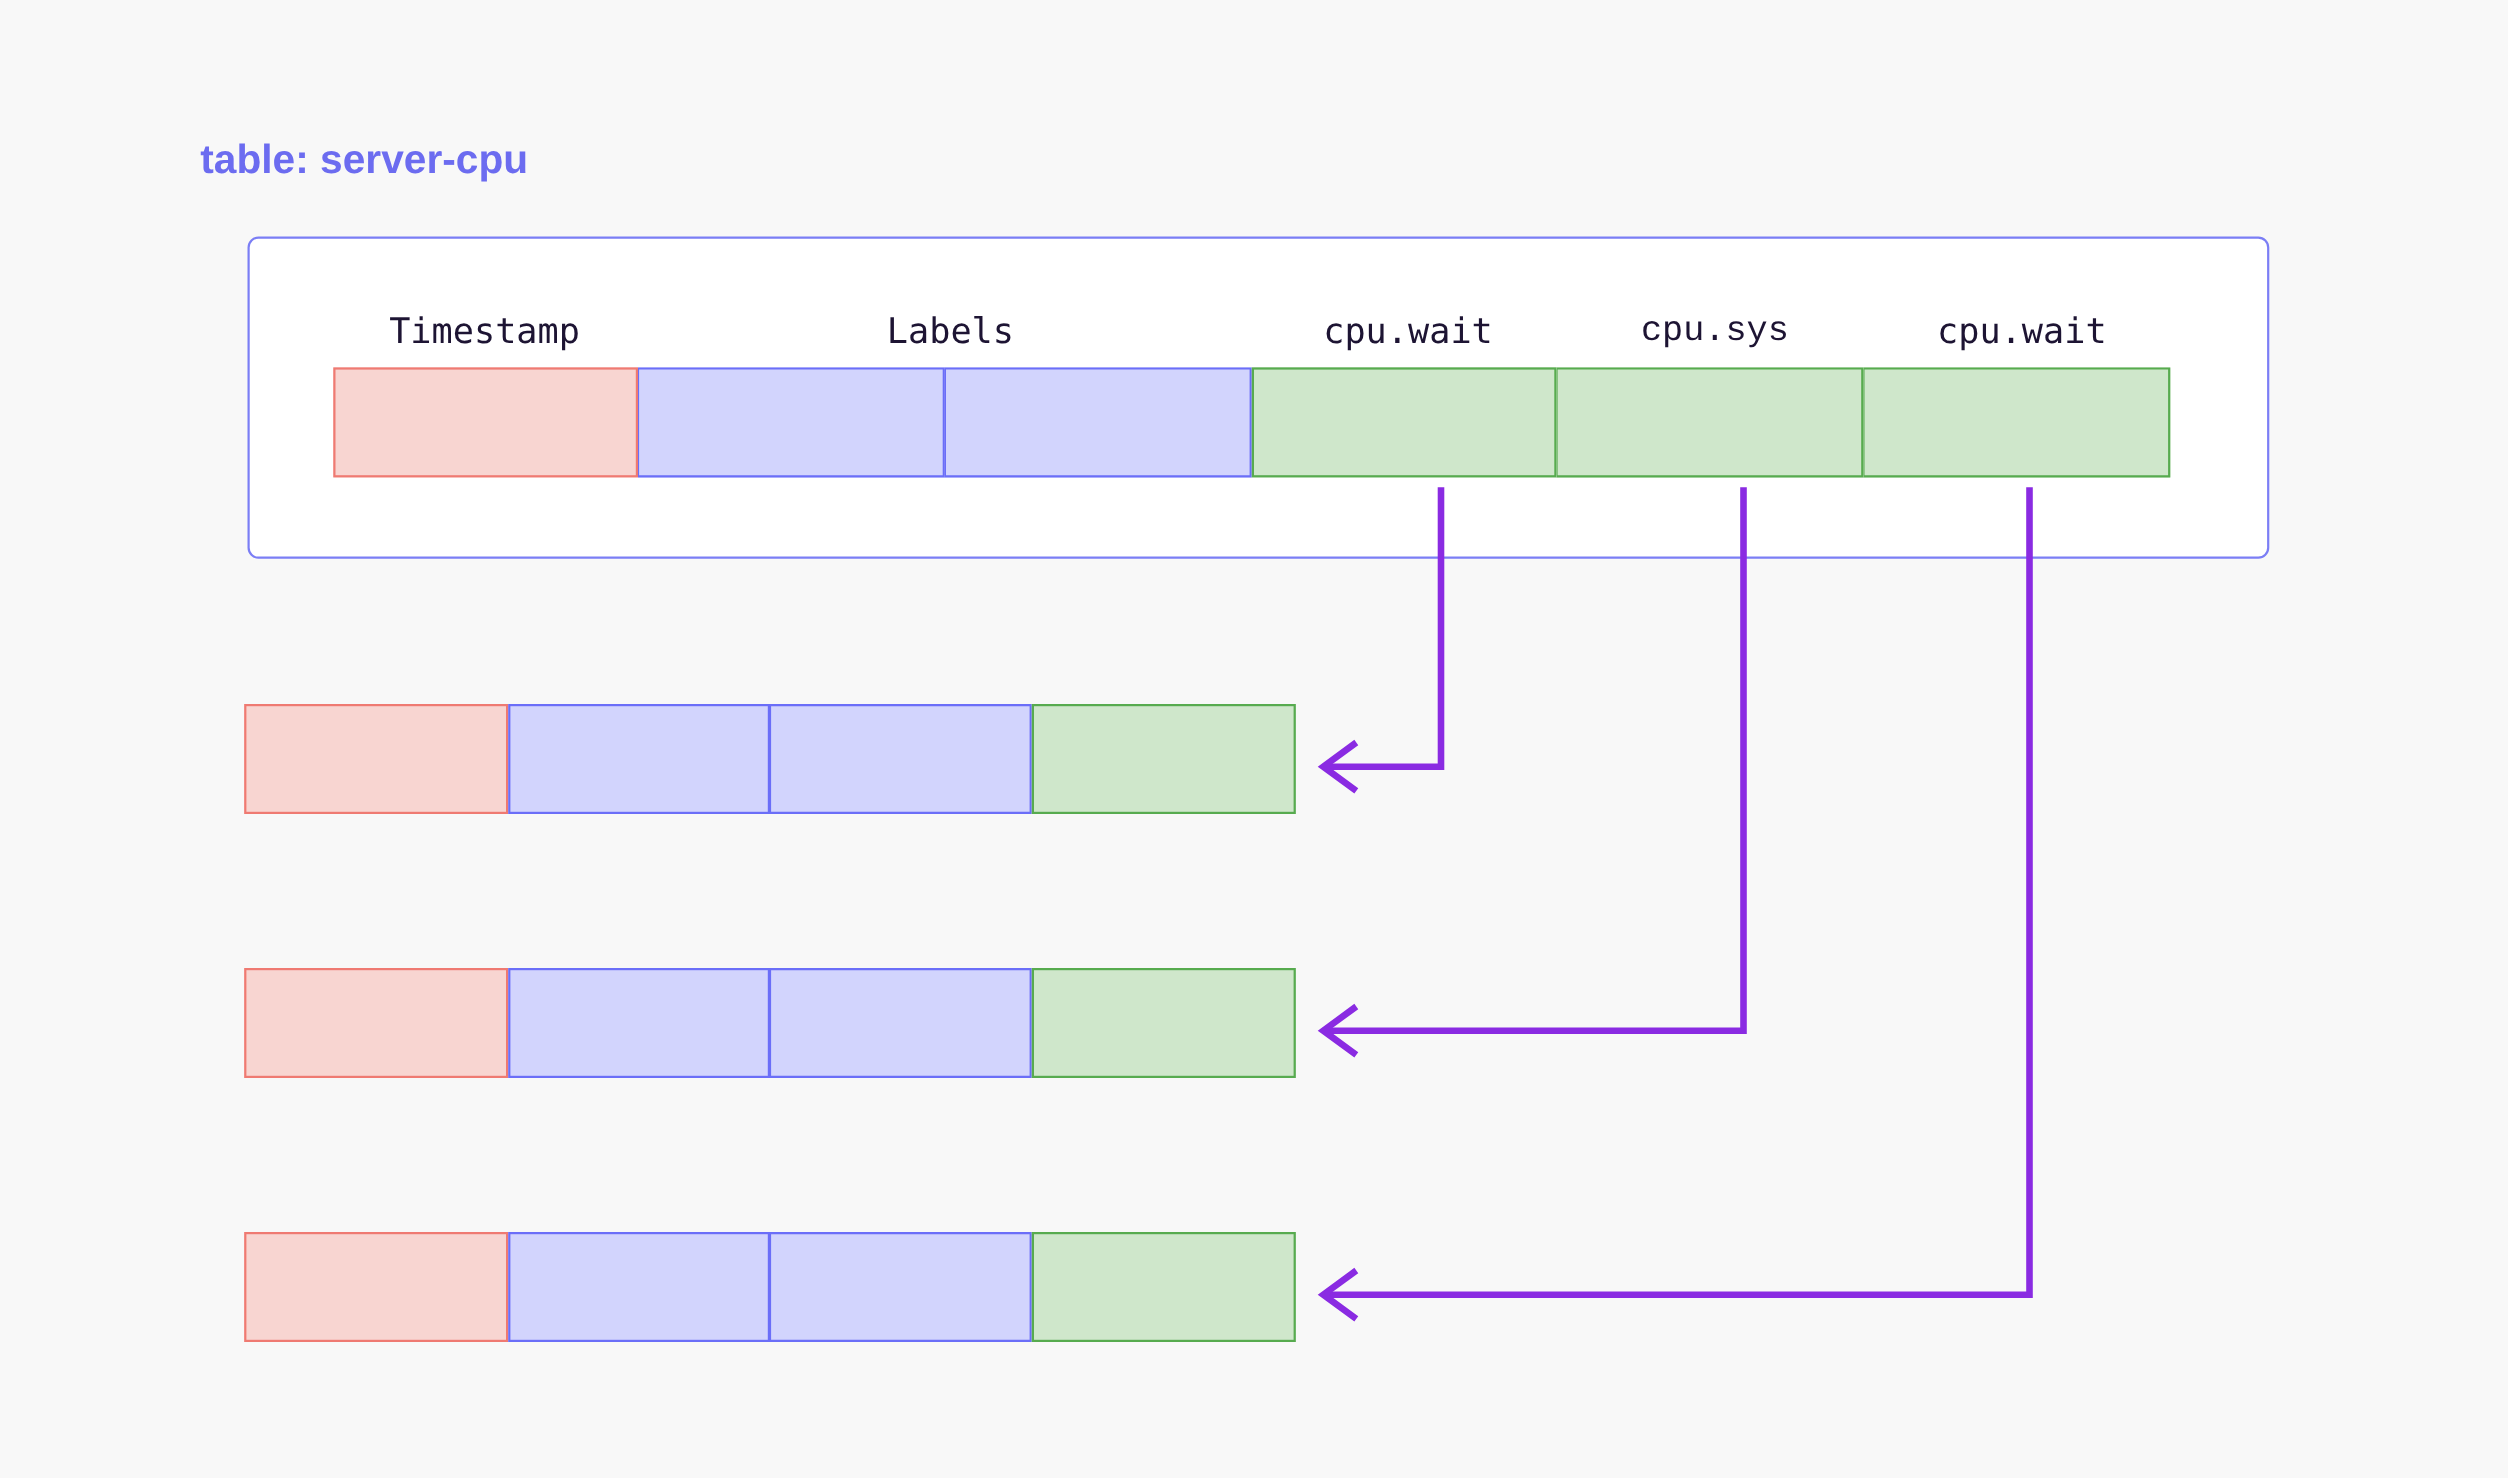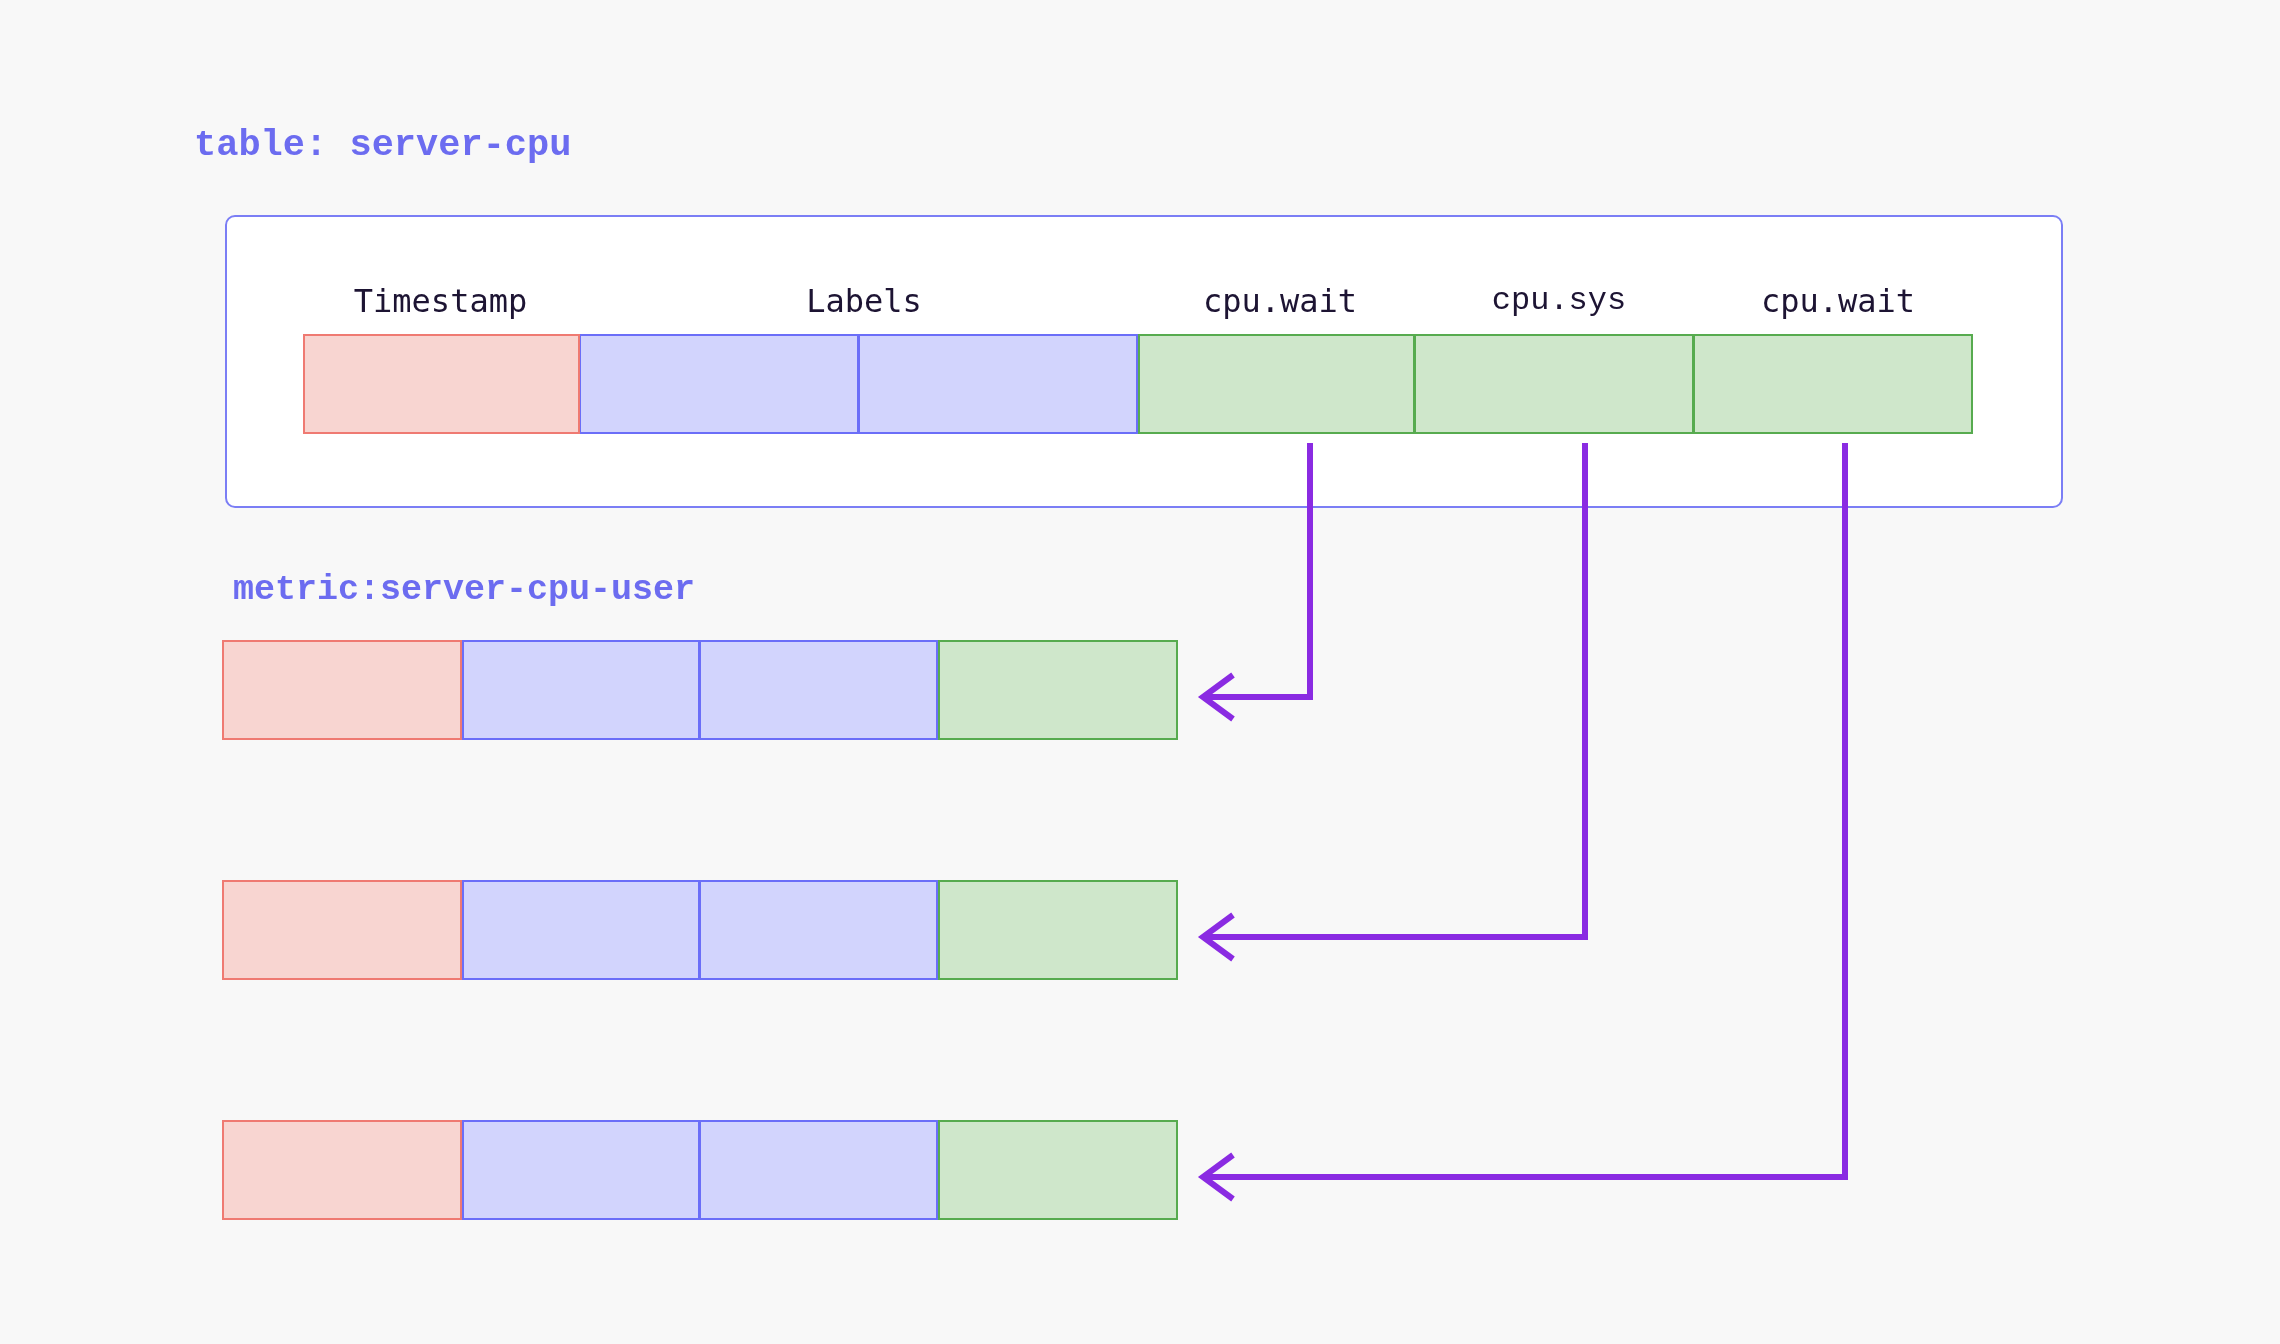--- a/index.html
+++ b/index.html
@@ -20,26 +20,25 @@
     position: absolute;
     left: 0;
     top: 0;
     width: 2280px;
     height: 1344px;
   }
 
   
   .title {
     position: absolute;
-    font-family: Liberation Mono, monospace;
+    font-family: Liberation Sans, sans-serif;
     font-weight: bold;
     color: #6c6cf0;
     white-space: pre;
     letter-spacing: 0px;
-    margin-left: 12px;
   }
   #table-title {
     left: 182px;
     top: 124px;
     font-size: 37px;
   }
   .metric-title {
     font-size: 35px;
     left: 221px;
   }
@@ -146,21 +145,20 @@
 
   <div id="table-row">
     <div class="cell red" style="width:277px;"></div>
     <div class="cell blue" style="width:279px;"></div>
     <div class="cell blue" style="width:279px;"></div>
     <div class="cell green first-green" style="width:277px;"></div>
     <div class="cell green" style="width:279px;"></div>
     <div class="cell green" style="width:279px;"></div>
   </div>
 
-  <div class="title metric-title" id="metric-title-0">metric:server-cpu-user</div>
   <div class="metric-row" id="metric-row-0">
     <div class="cell red" style="width:240px;background:#f8d5d1;"></div>
     <div class="cell blue" style="width:238px;background:#d2d4fd;border-left-width:2px;"></div>
     <div class="cell blue" style="width:238px;background:#d2d4fd;"></div>
     <div class="cell green" style="width:240px;background:#cfe7cb;border-left-width:2px;"></div>
   </div>
 
   <div class="metric-row" id="metric-row-1">
     <div class="cell red" style="width:240px;background:#f8d5d1;"></div>
     <div class="cell blue" style="width:238px;background:#d2d4fd;border-left-width:2px;"></div>

